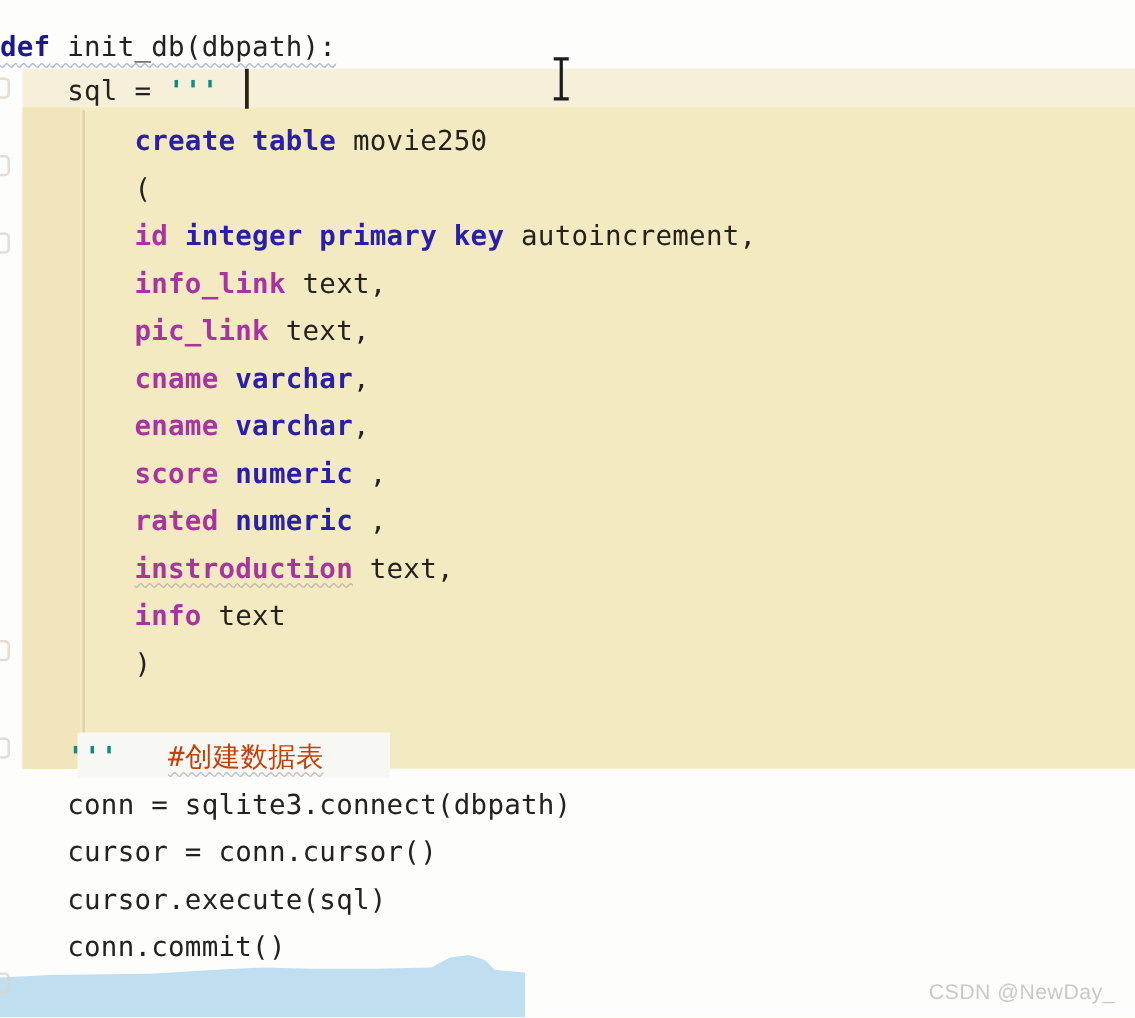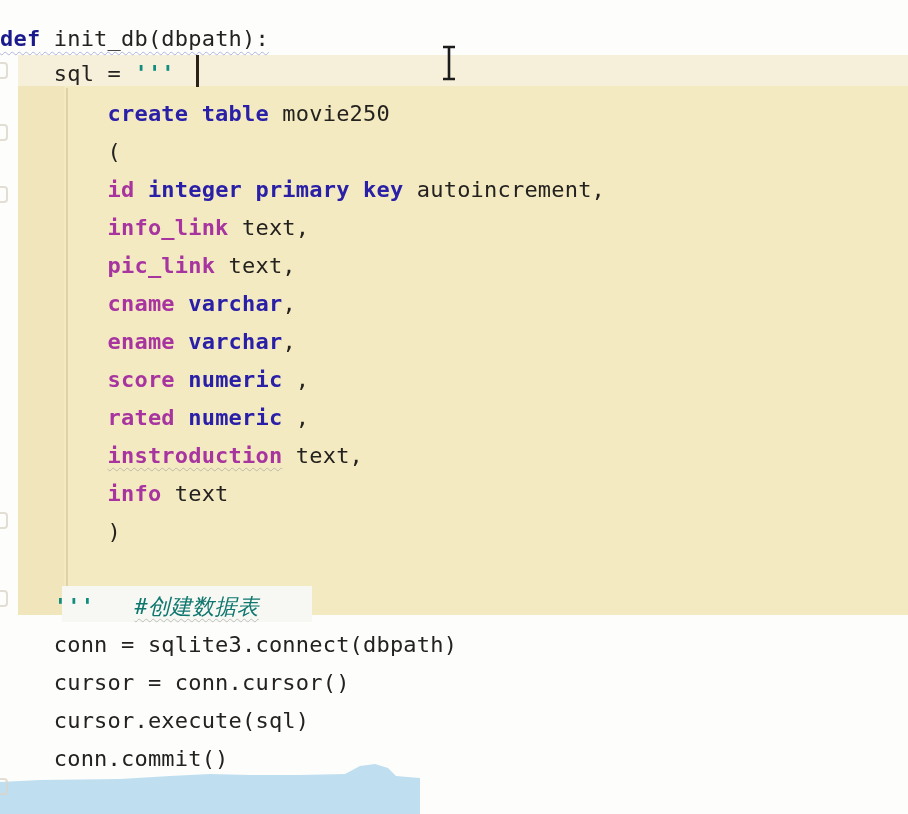--- a/index.html
+++ b/index.html
@@ -105,21 +105,21 @@
     white-space: pre;
     display: block;
   }
 
   
   .t-def      { color: #1a1a8c; font-weight: bold; }
   .t-plain    { color: #24221f; }
   .t-sqlkw    { color: #2a20a8; font-weight: bold; text-align: right; }
   .t-col      { color: #a7349f; font-weight: bold; text-align: right; }
   .t-quote    { color: #0f8d7f; font-weight: bold; }
-  .t-comment  { color: #0f766e; font-style: italic; }
+  .t-comment  { color: #c2410c; }
 
   
   .wavy {
     text-decoration: underline;
     text-decoration-style: wavy;
     text-decoration-color: rgba(120,130,200,.55);
     text-decoration-thickness: 1px;
     text-underline-offset: 5px;
   }
   .wavy-gray {
@@ -204,14 +204,15 @@
     </svg>
   </div>
 
   <div class="blue-blob">
     <svg width="420" height="52" viewBox="0 0 420 52" preserveAspectRatio="none">
       <path d="M0,20 L40,18 L120,17 L170,14 L210,12 L250,13 L300,13 L345,12
                L360,4 L375,2 L388,6 L396,14 L420,16 L420,52 L0,52 Z" fill="#bfdff0"></path>
     </svg>
   </div>
 
+  <div class="watermark">CSDN @NewDay_</div>
 
 </div>
 
 </body></html>

